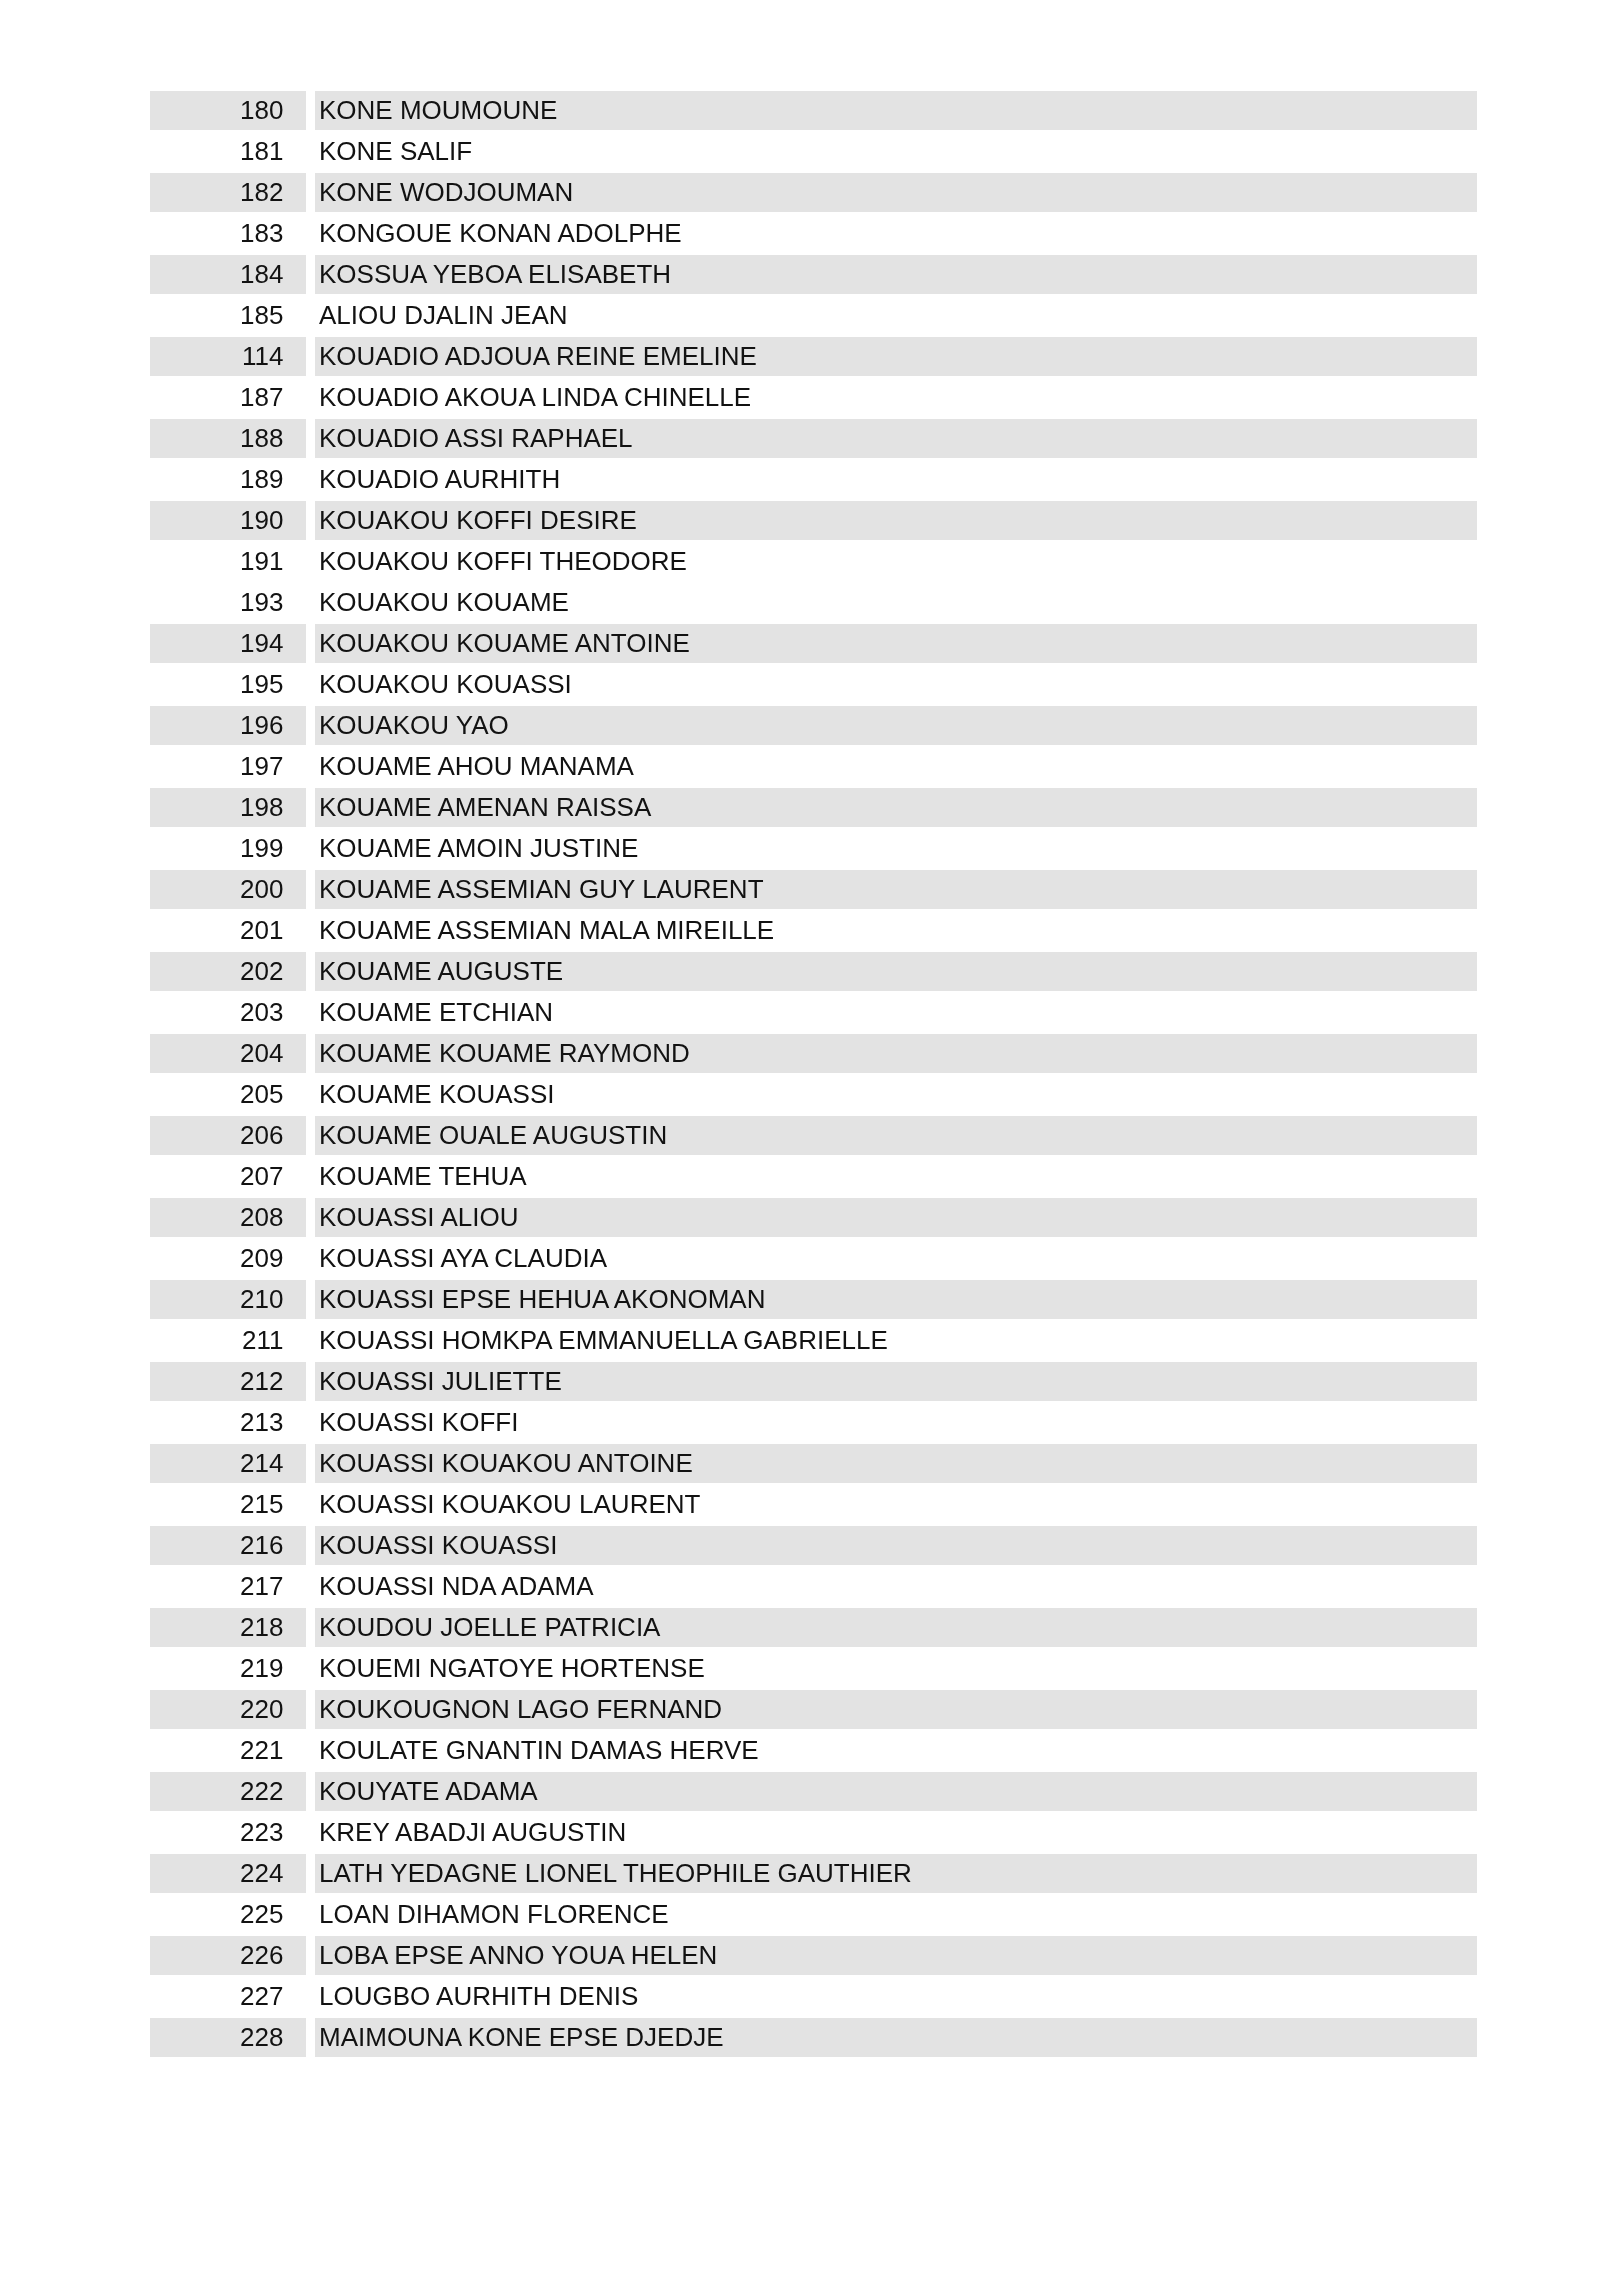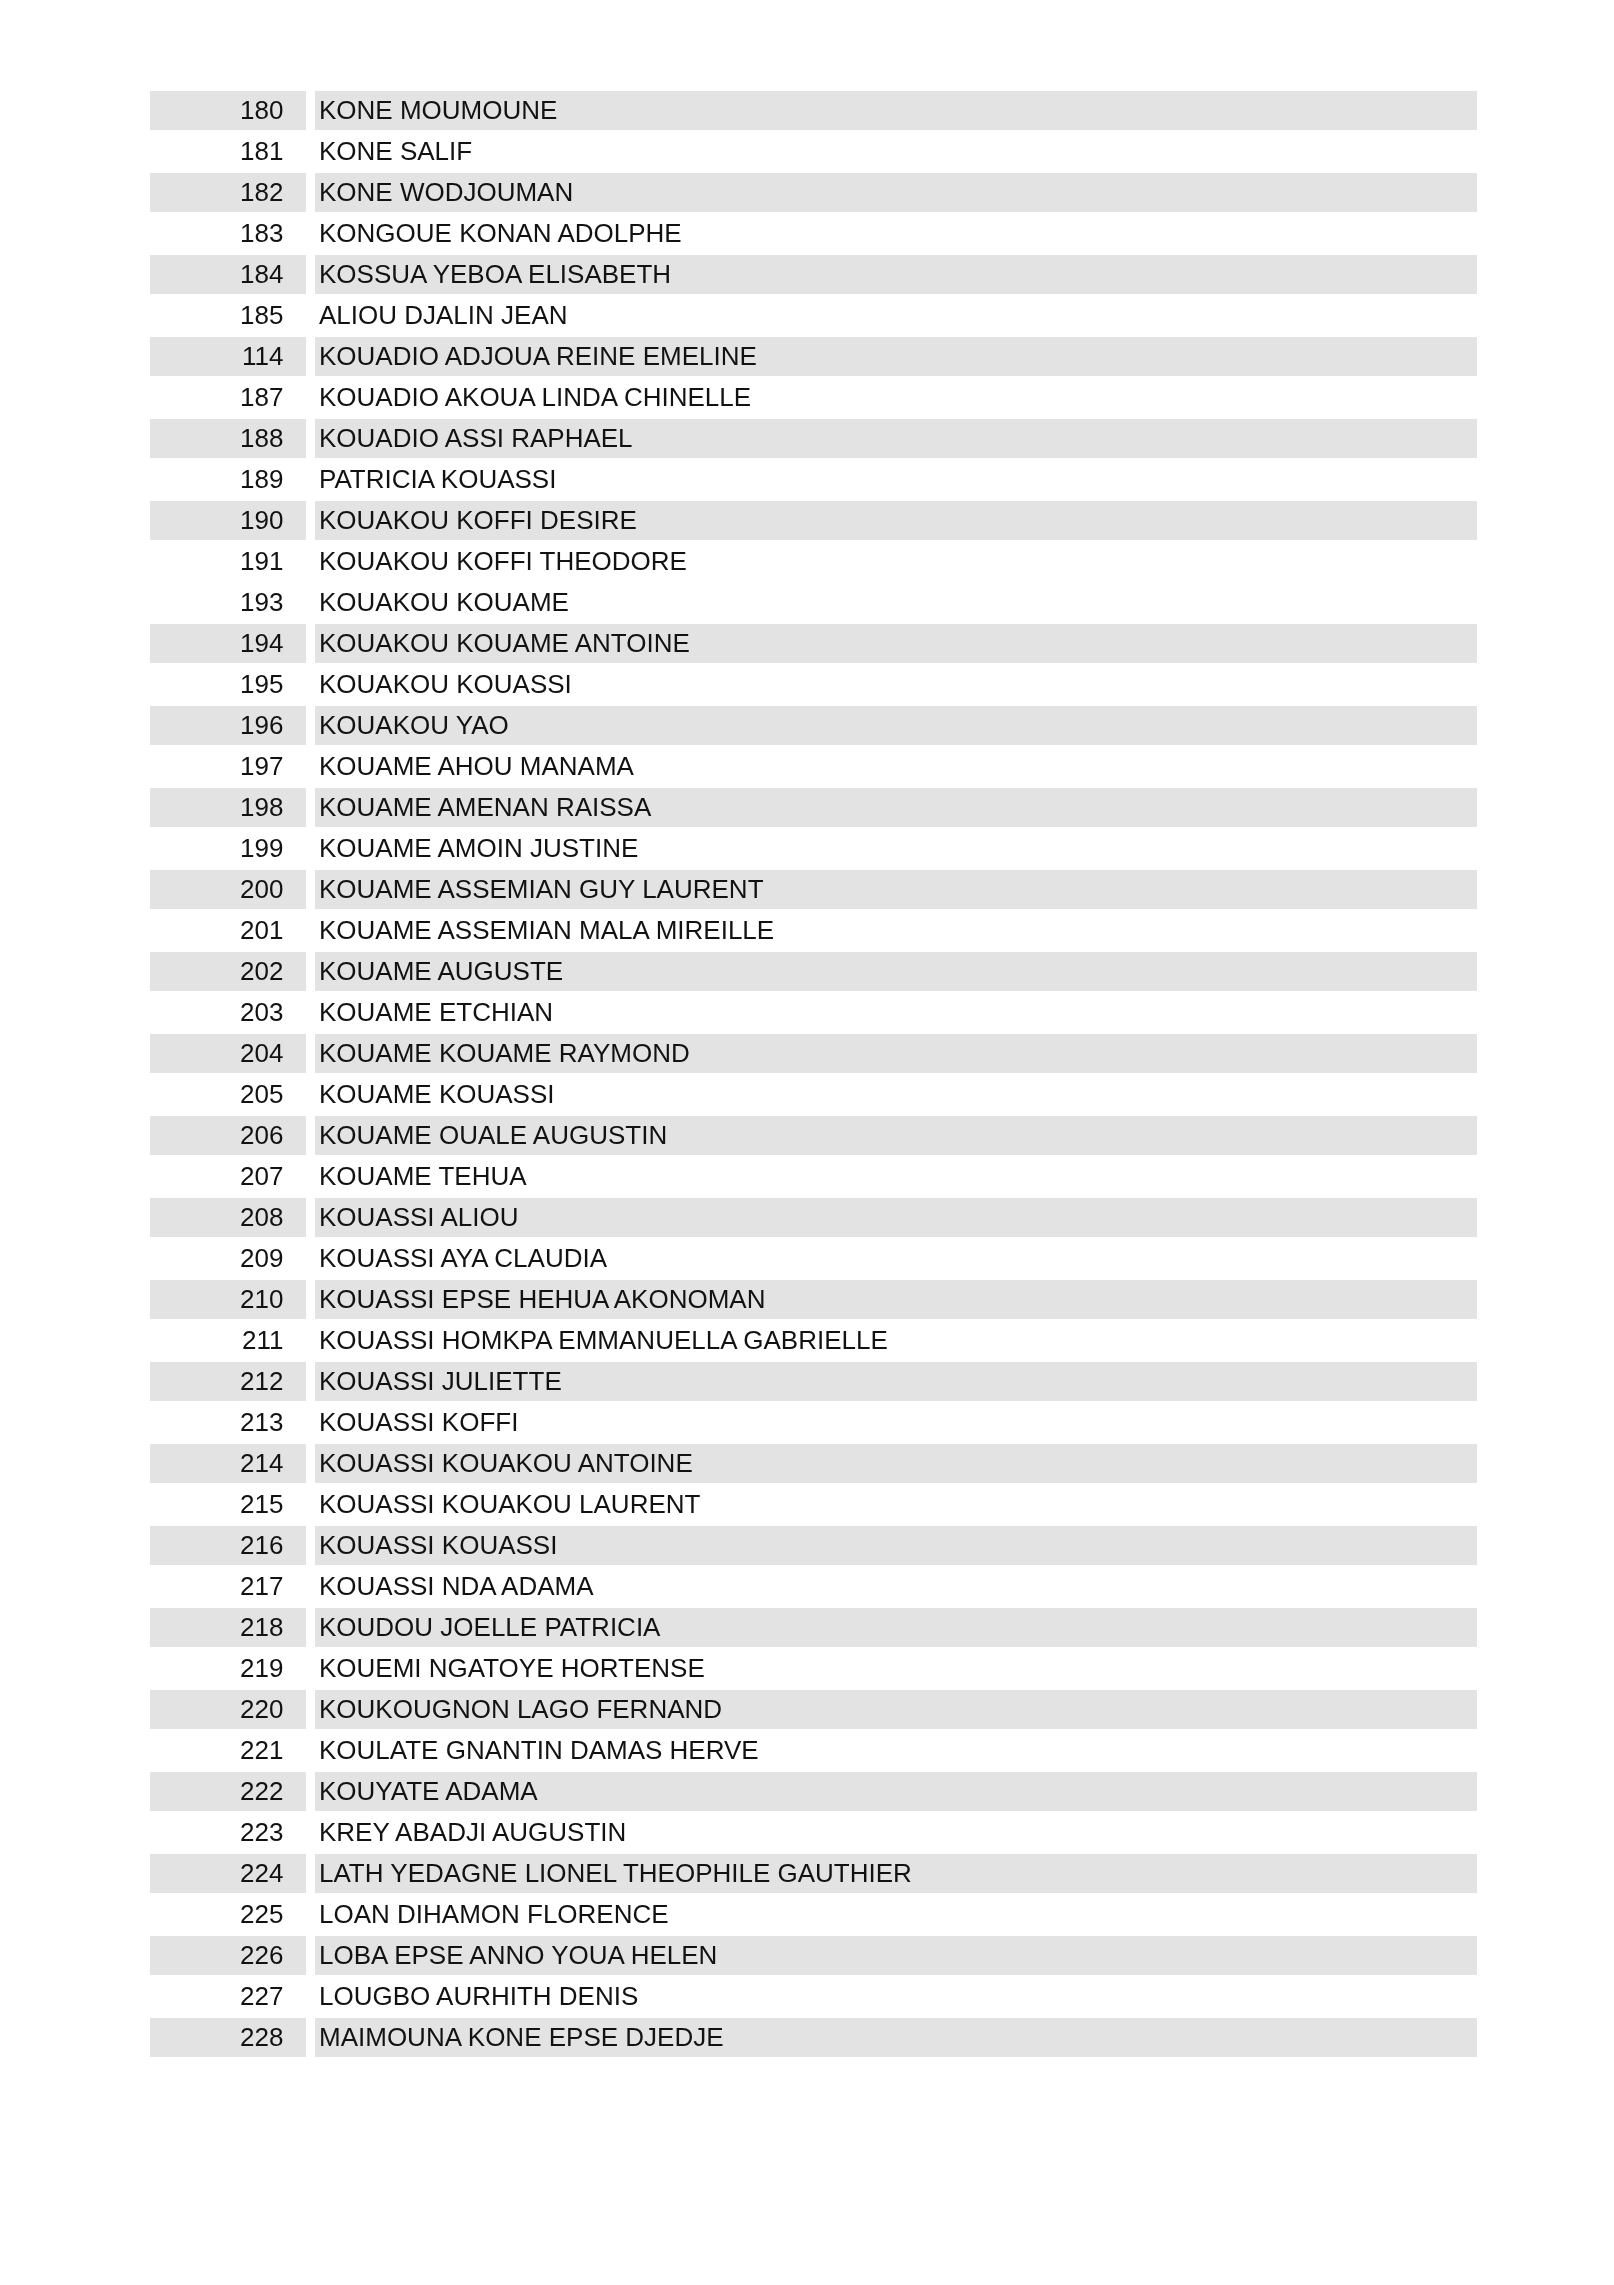--- a/index.html
+++ b/index.html
@@ -88,21 +88,21 @@
       <div class="row">
         <div class="cell num">187</div>
         <div class="cell name">KOUADIO AKOUA LINDA CHINELLE</div>
       </div>
       <div class="row shaded">
         <div class="cell num">188</div>
         <div class="cell name">KOUADIO ASSI RAPHAEL</div>
       </div>
       <div class="row">
         <div class="cell num">189</div>
-        <div class="cell name">PATRICIA KOUASSI</div>
+        <div class="cell name">KOUADIO AURHITH</div>
       </div>
       <div class="row shaded">
         <div class="cell num">190</div>
         <div class="cell name">KOUAKOU KOFFI DESIRE</div>
       </div>
       <div class="row">
         <div class="cell num">191</div>
         <div class="cell name">KOUAKOU KOFFI THEODORE</div>
       </div>
       <div class="row">

